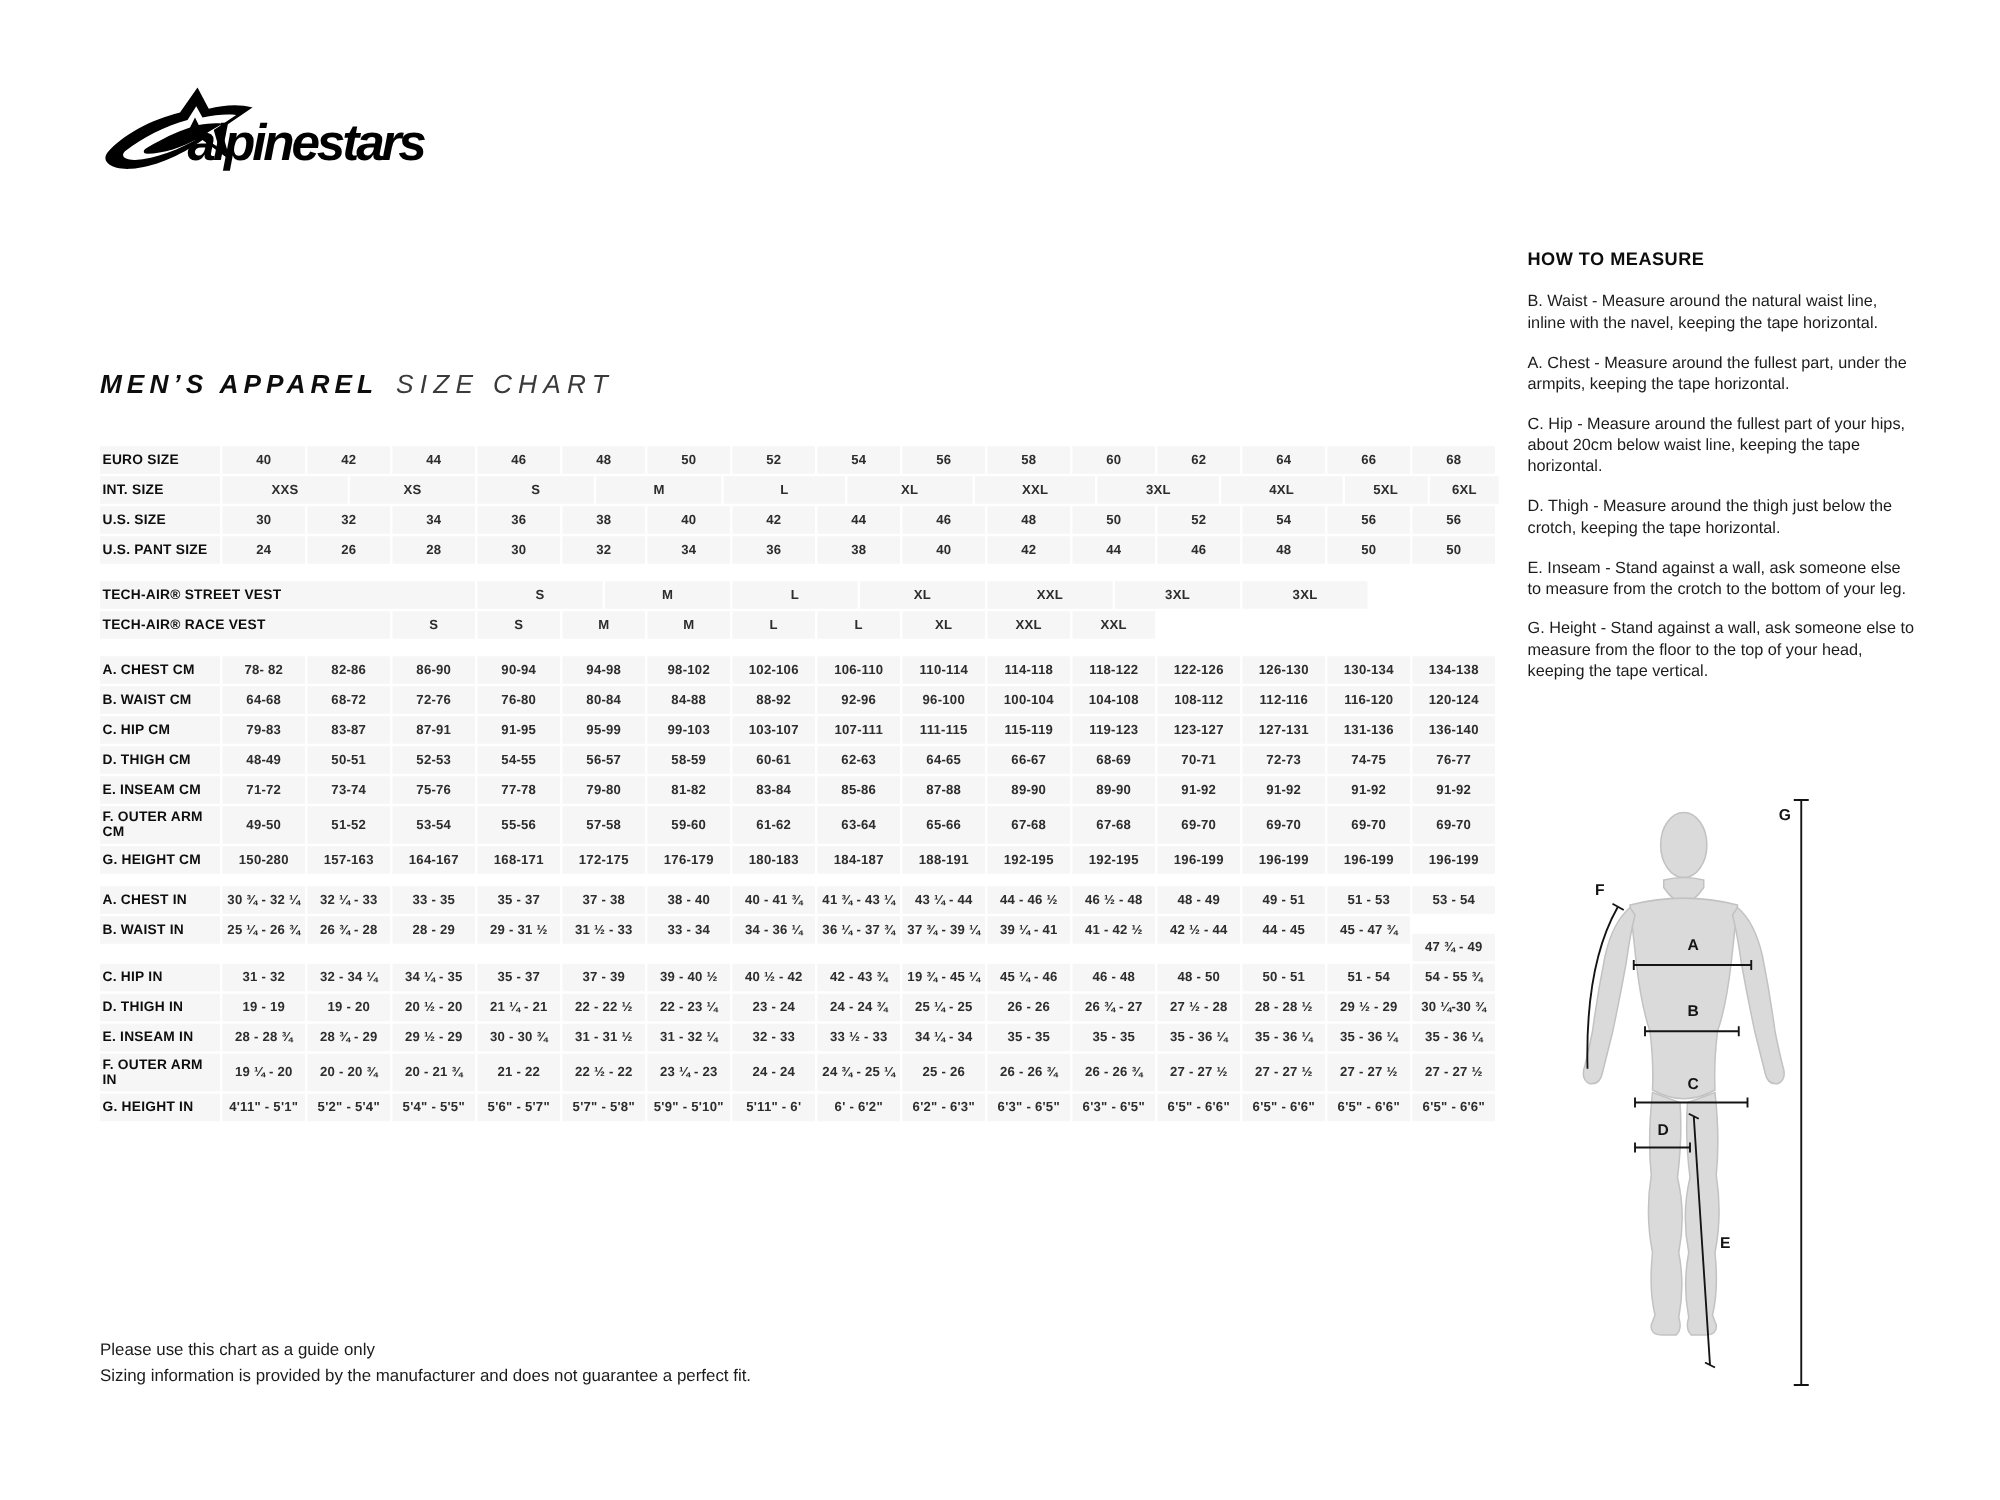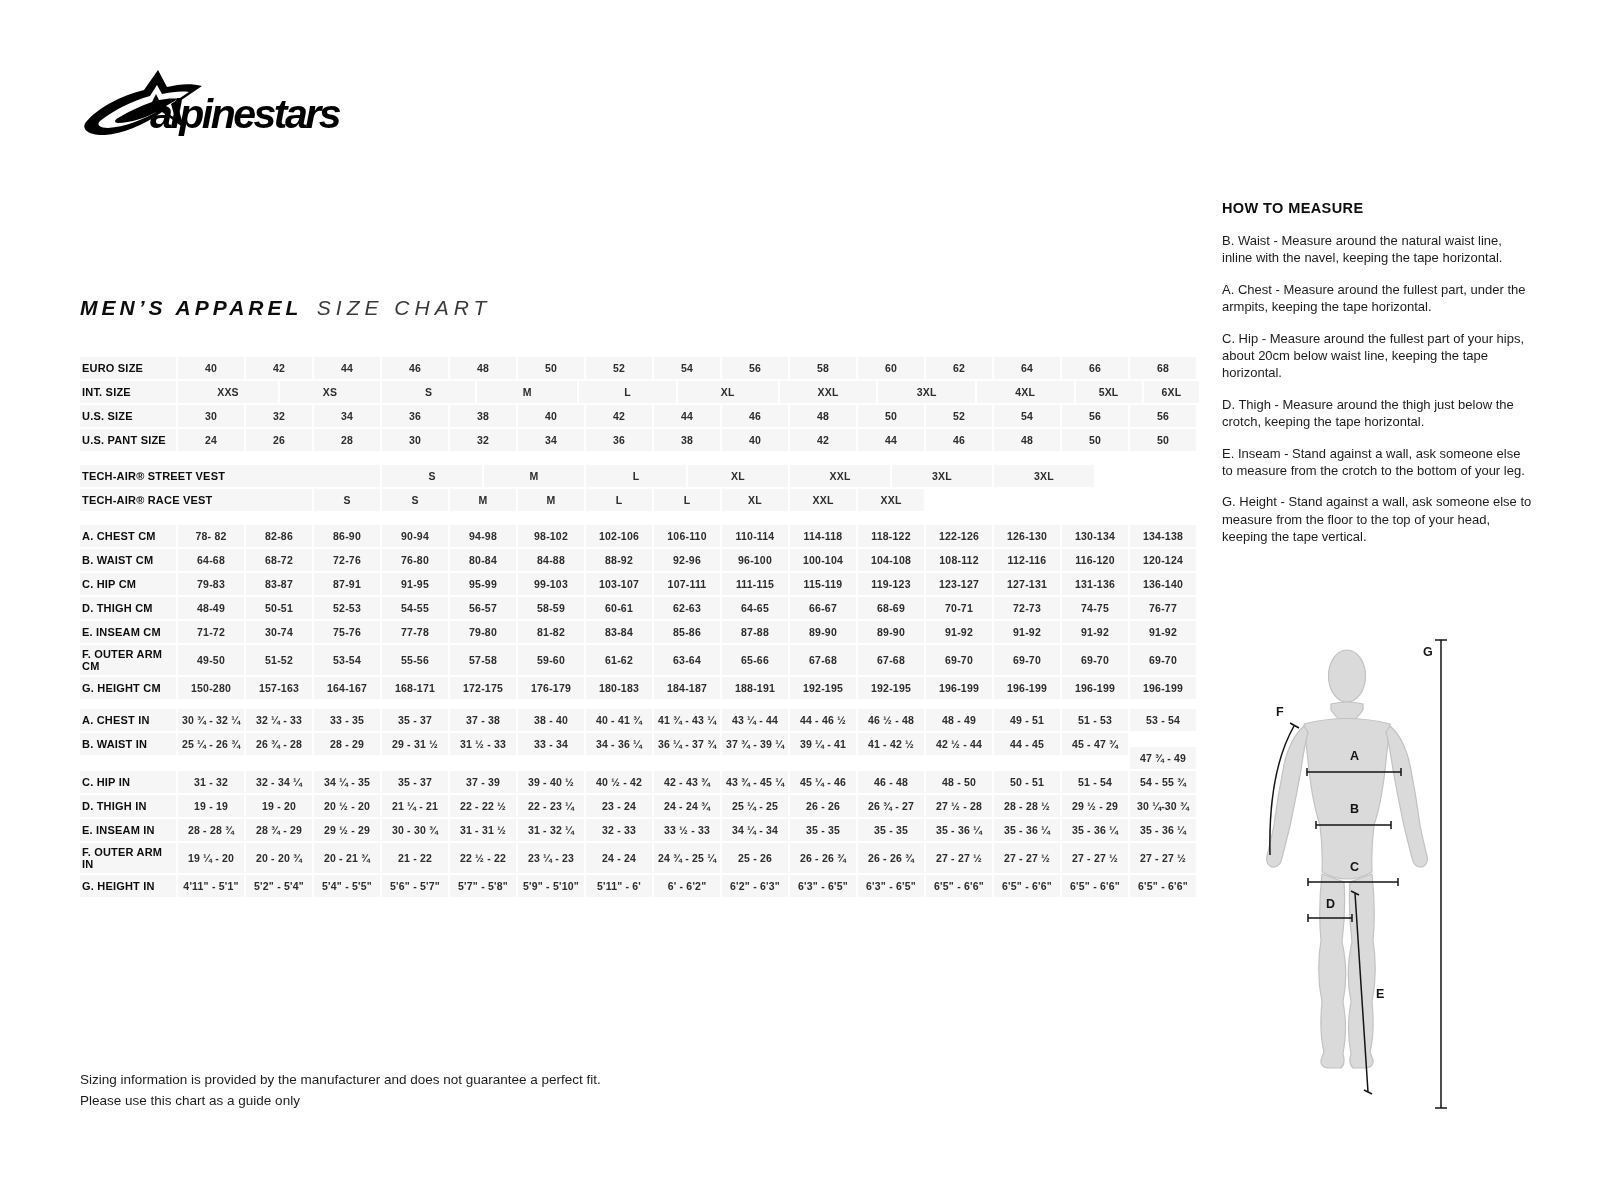--- a/index.html
+++ b/index.html
@@ -214,21 +214,21 @@
         <div class="cell" style="width: 66px;">66-67</div>
         <div class="cell" style="width: 66px;">68-69</div>
         <div class="cell" style="width: 66px;">70-71</div>
         <div class="cell" style="width: 66px;">72-73</div>
         <div class="cell" style="width: 66px;">74-75</div>
         <div class="cell" style="width: 66px;">76-77</div>
       </div>
       <div class="trow">
         <div class="cell label">E. INSEAM CM</div>
         <div class="cell" style="width: 66px;">71-72</div>
-        <div class="cell" style="width: 66px;">30-74</div>
+        <div class="cell" style="width: 66px;">73-74</div>
         <div class="cell" style="width: 66px;">75-76</div>
         <div class="cell" style="width: 66px;">77-78</div>
         <div class="cell" style="width: 66px;">79-80</div>
         <div class="cell" style="width: 66px;">81-82</div>
         <div class="cell" style="width: 66px;">83-84</div>
         <div class="cell" style="width: 66px;">85-86</div>
         <div class="cell" style="width: 66px;">87-88</div>
         <div class="cell" style="width: 66px;">89-90</div>
         <div class="cell" style="width: 66px;">89-90</div>
         <div class="cell" style="width: 66px;">91-92</div>
@@ -312,21 +312,21 @@
       <div class="trow">
         <div class="cell label">C. HIP IN</div>
         <div class="cell" style="width: 66px;">31  - 32</div>
         <div class="cell" style="width: 66px;">32  - 34 ¼</div>
         <div class="cell" style="width: 66px;">34 ¼ - 35</div>
         <div class="cell" style="width: 66px;">35  - 37</div>
         <div class="cell" style="width: 66px;">37  - 39</div>
         <div class="cell" style="width: 66px;">39 - 40 ½</div>
         <div class="cell" style="width: 66px;">40 ½ - 42</div>
         <div class="cell" style="width: 66px;">42  - 43 ¾</div>
-        <div class="cell" style="width: 66px;">43 ¾ - 45 ¼</div>
+        <div class="cell" style="width: 66px;">19 ¾ - 45 ¼</div>
         <div class="cell" style="width: 66px;">45 ¼ - 46</div>
         <div class="cell" style="width: 66px;">46  - 48</div>
         <div class="cell" style="width: 66px;">48  - 50</div>
         <div class="cell" style="width: 66px;">50 - 51</div>
         <div class="cell" style="width: 66px;">51  - 54</div>
         <div class="cell" style="width: 66px;">54  - 55 ¾</div>
       </div>
       <div class="trow">
         <div class="cell label">D. THIGH IN</div>
         <div class="cell" style="width: 66px;">19  - 19</div>
@@ -437,17 +437,17 @@
       <text x="112" y="193">B</text>
       <text x="112" y="251">C</text>
       <text x="88" y="288">D</text>
       <text x="138" y="378">E</text>
       <text x="38" y="96">F</text>
       <text x="185" y="36">G</text>
     </g>
   </svg>
 
   <div class="footer">
+    <div>Please use this chart as a guide only</div>
     <div>Sizing information is provided by the manufacturer and does not guarantee a perfect fit.</div>
-    <div>Please use this chart as a guide only</div>
   </div>
 
 </div>
 
 </body></html>

